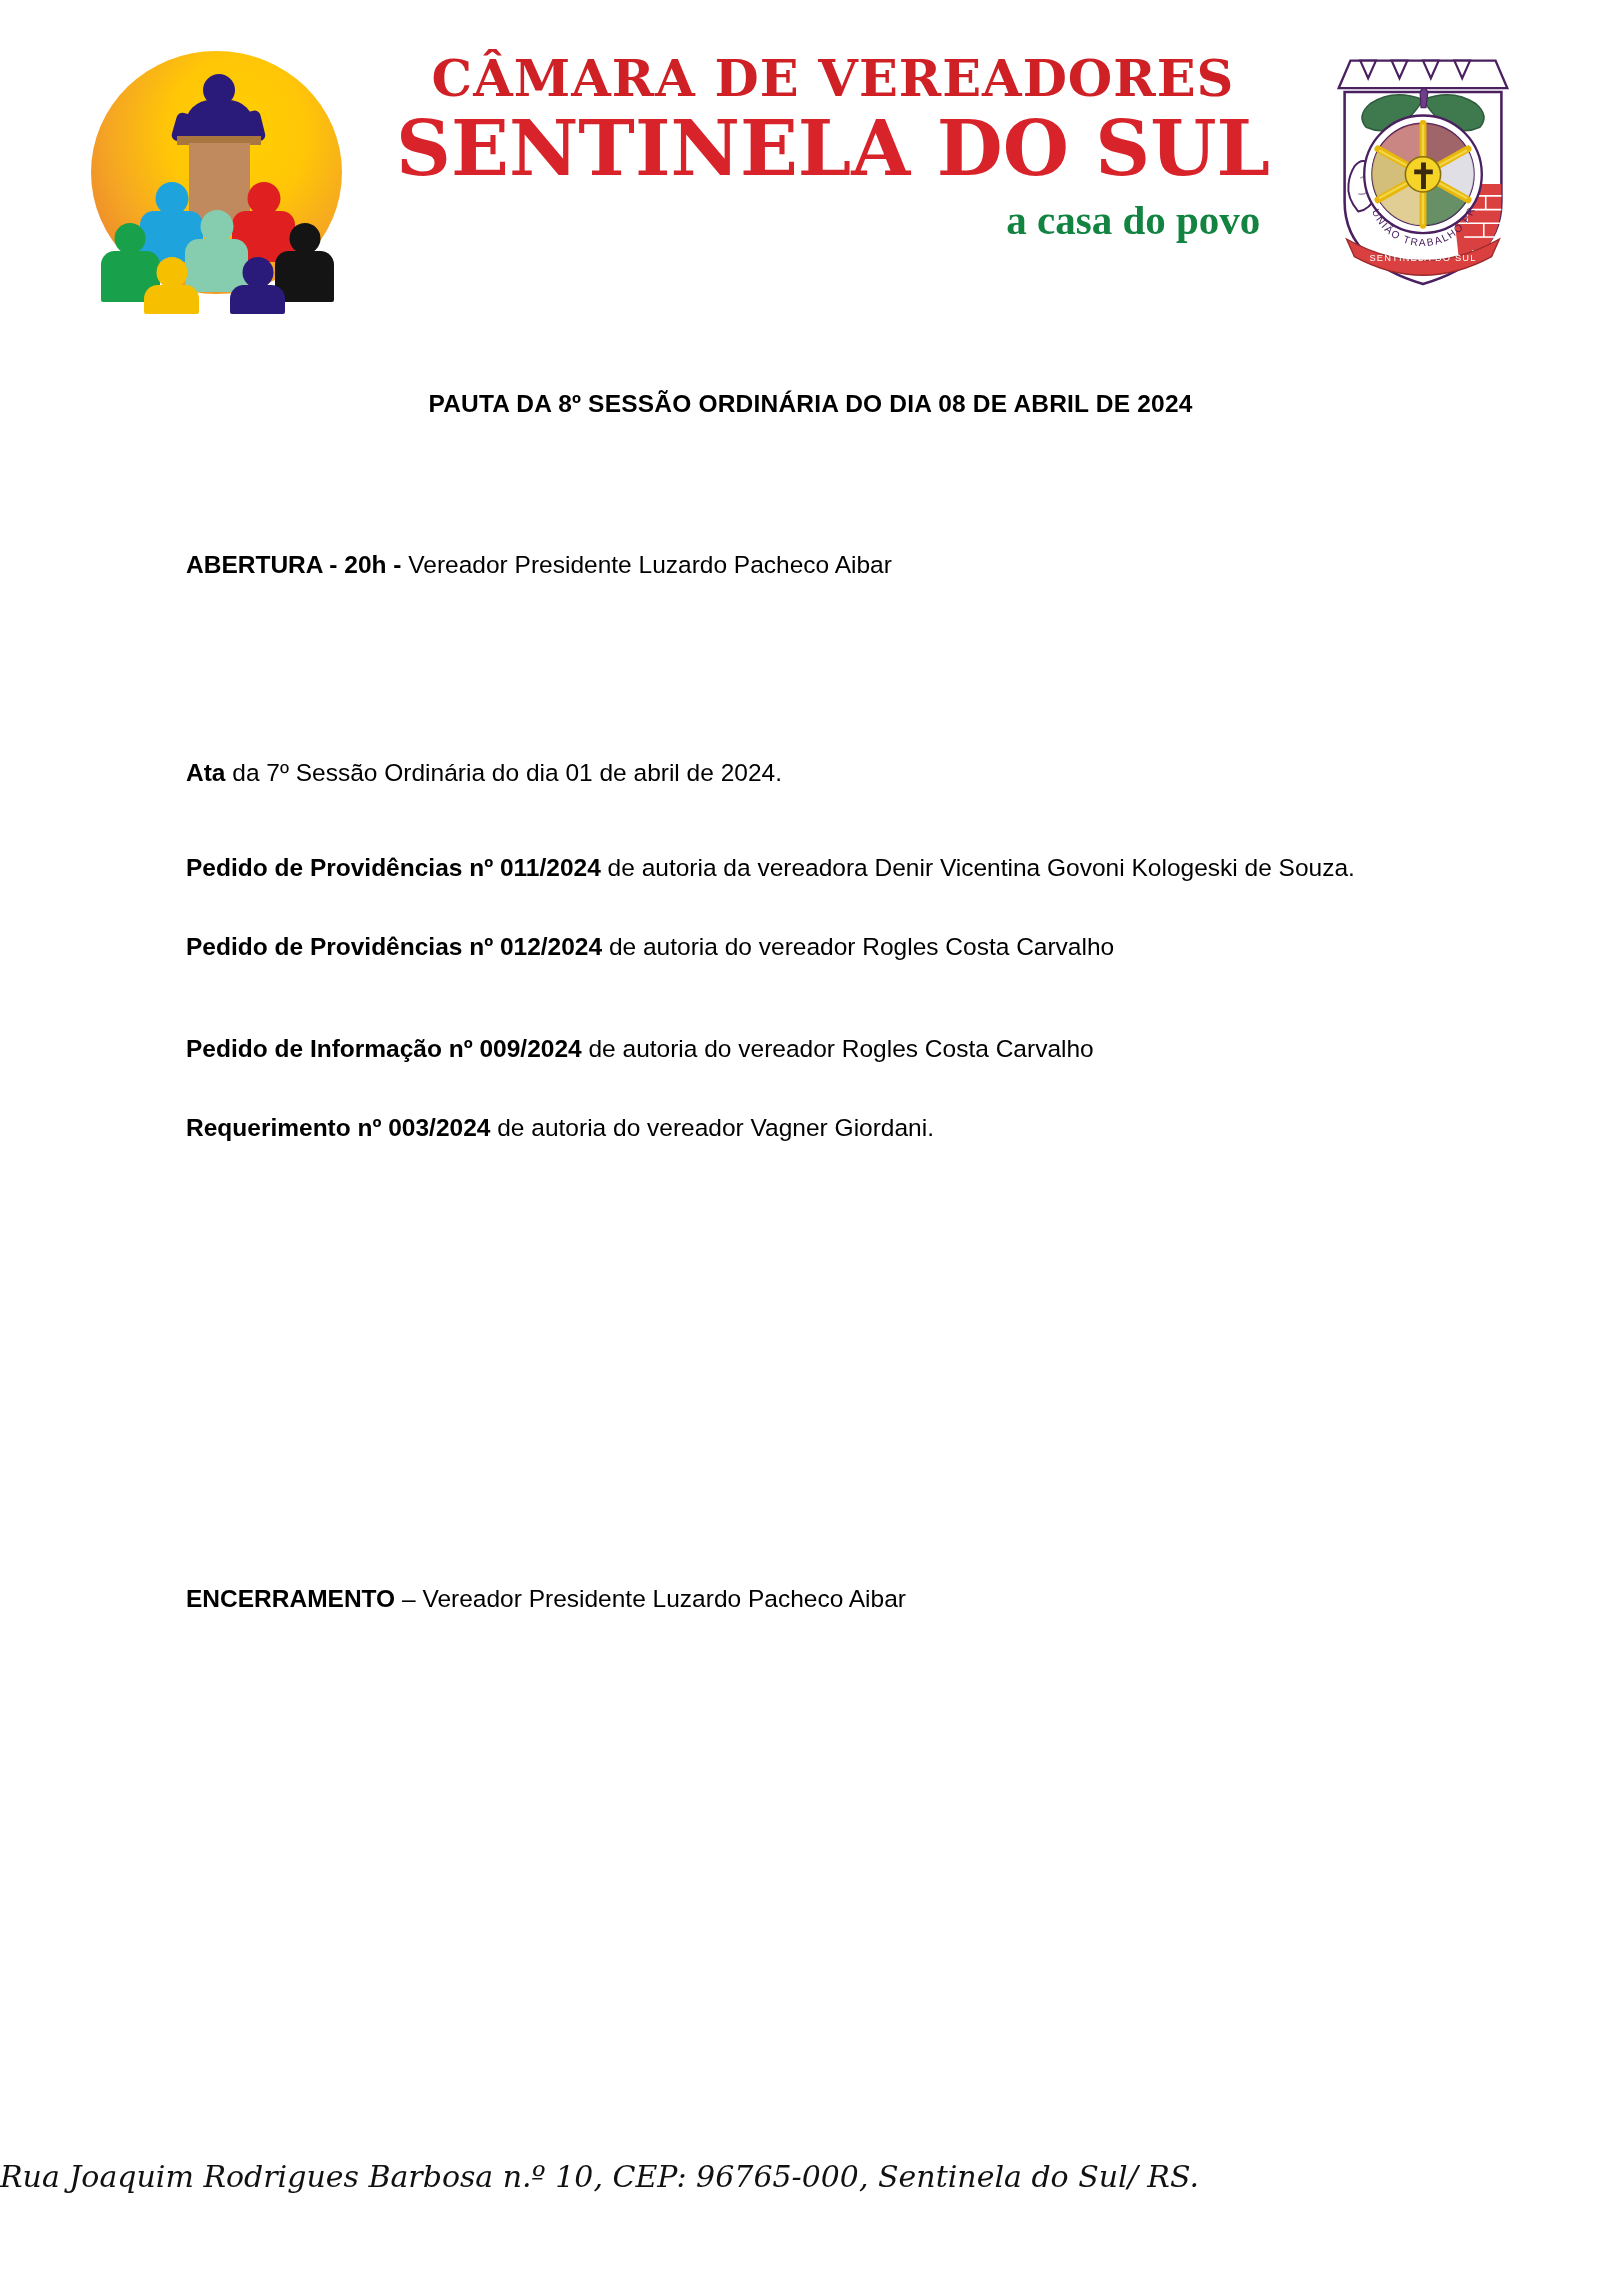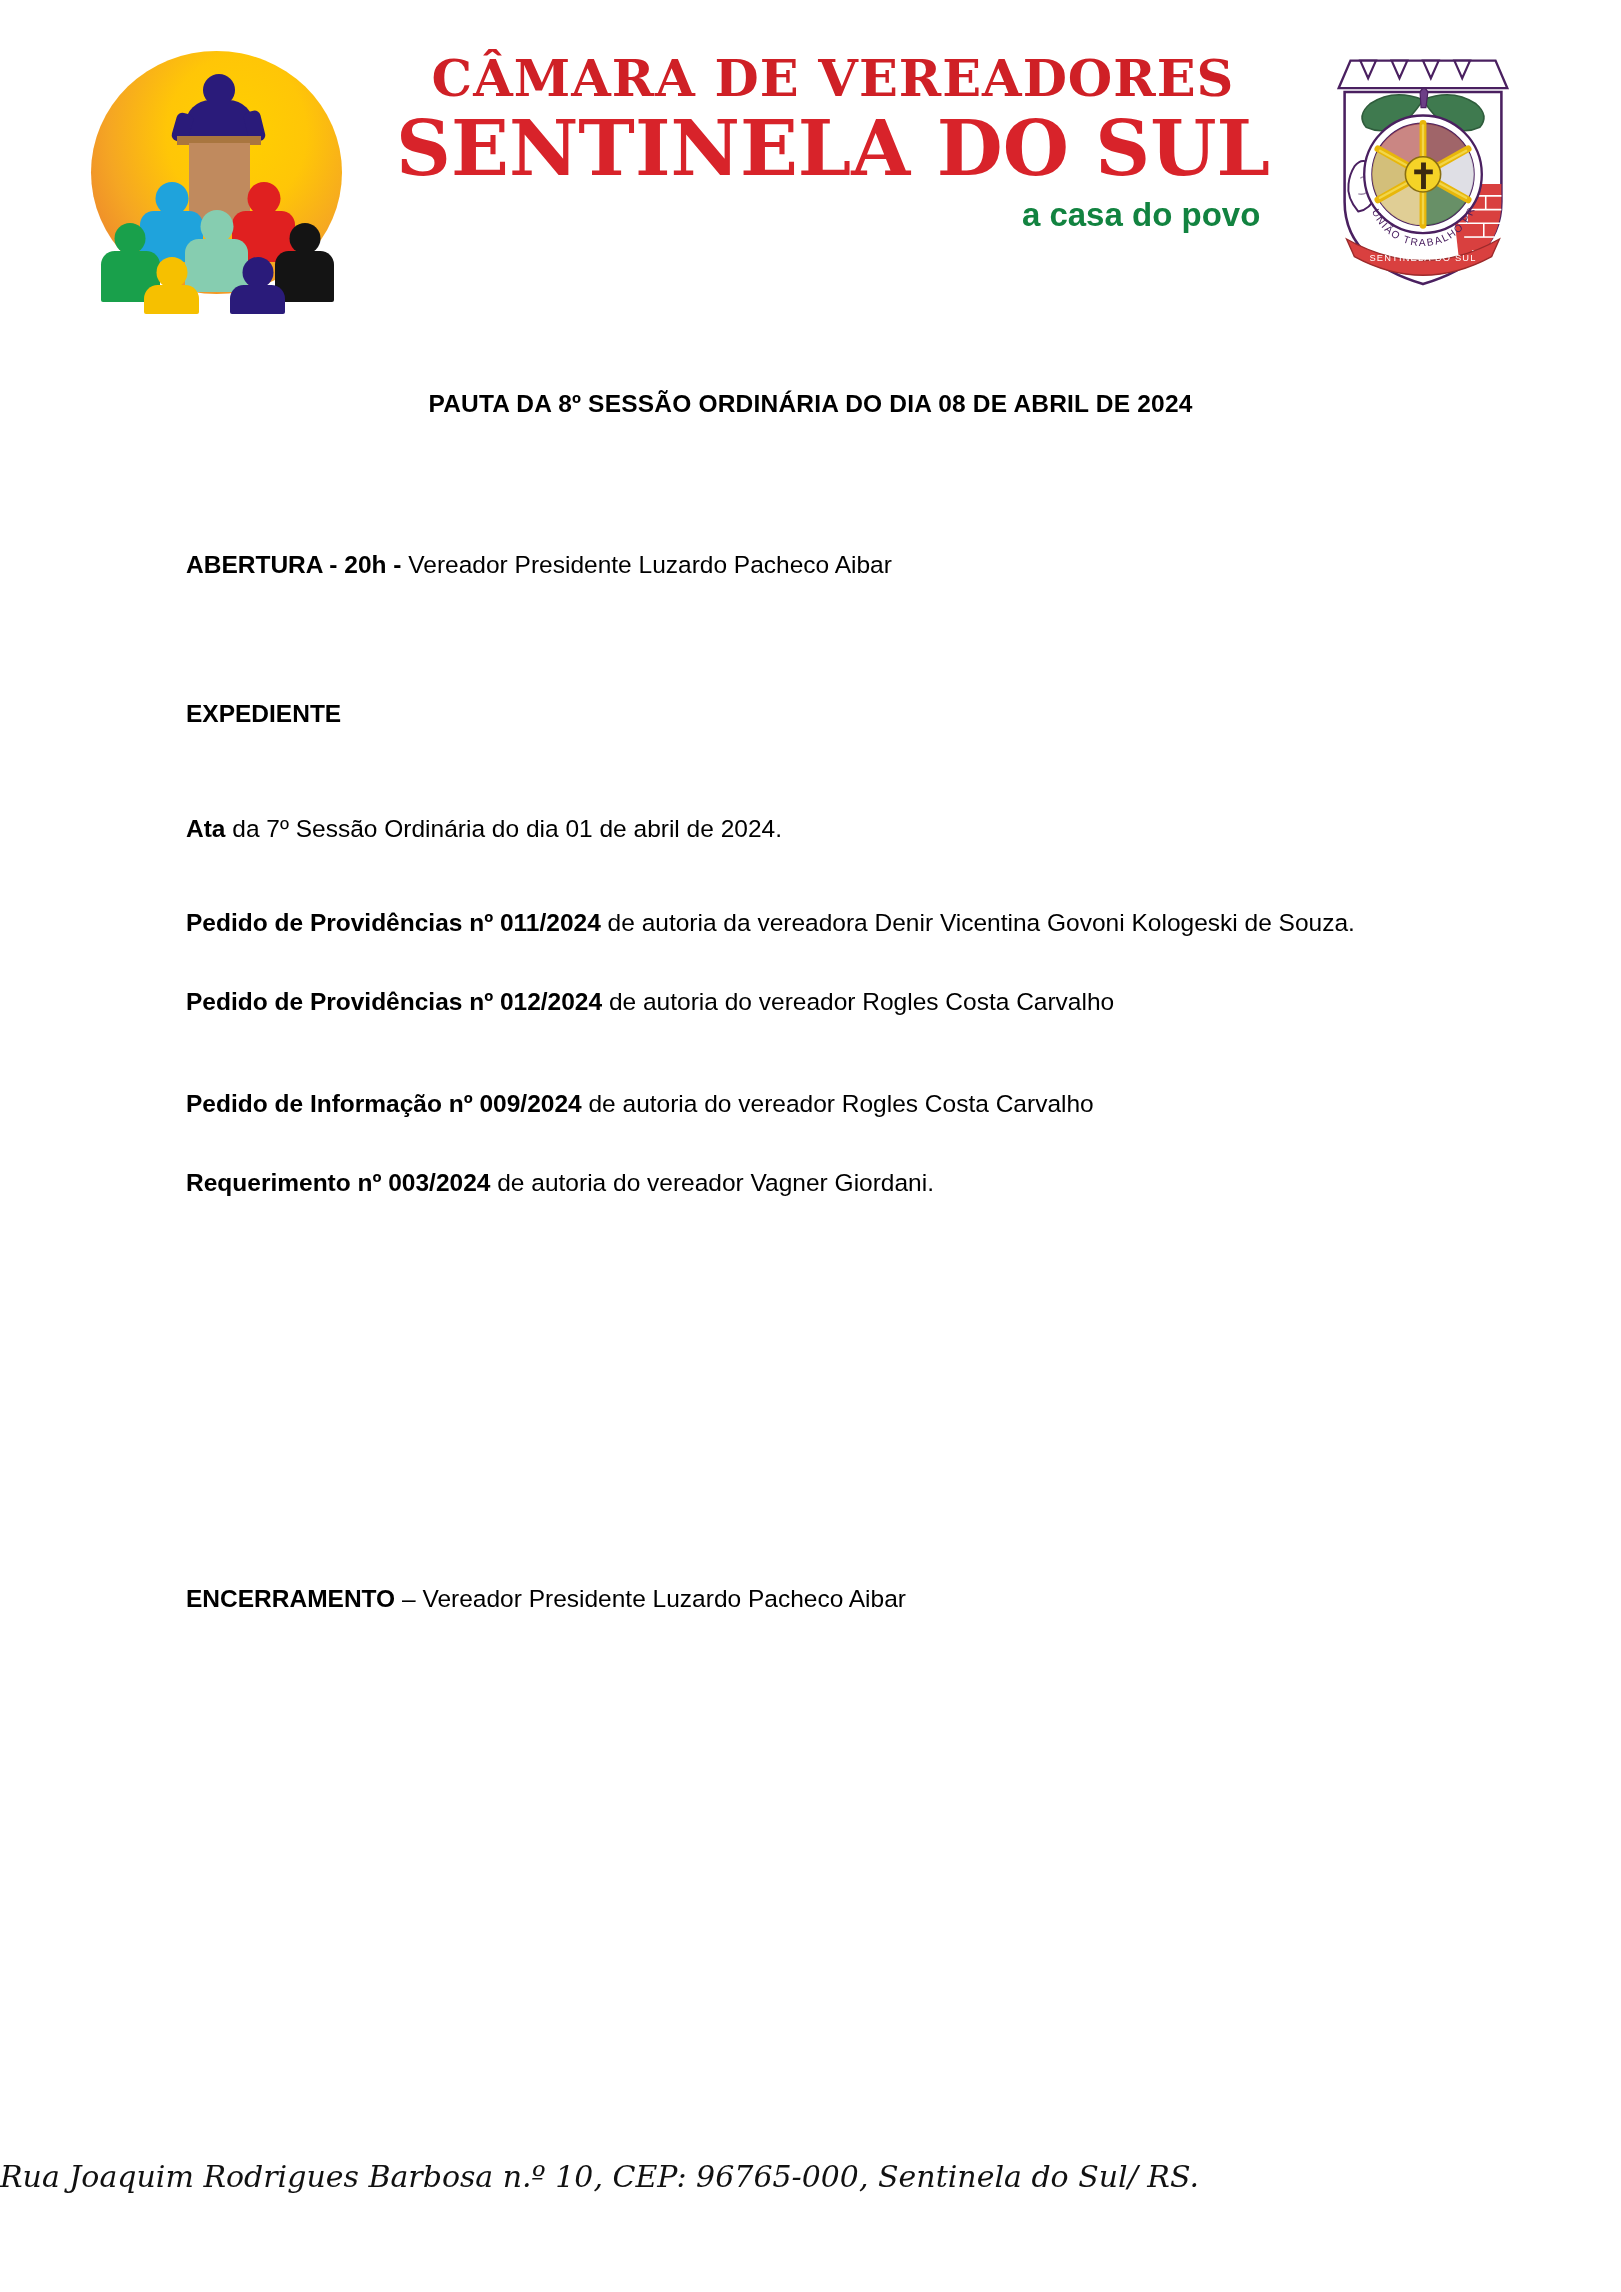--- a/index.html
+++ b/index.html
@@ -133,23 +133,23 @@
     font-family: "DejaVu Serif", serif;
     font-weight: bold;
     font-size: 76px;
     letter-spacing: 0px;
     color: #d8232a;
     line-height: 1.08;
     margin-top: 3.9px;
     white-space: nowrap;
   }
   .wm-line3 {
-    font-family: Liberation Sans, sans-serif;
+    font-family: Liberation Serif, serif;
     font-weight: bold;
-    font-size: 33px;
+    font-size: 41px;
     color: #128340;
     text-align: right;
     margin-top: 5.9px;
     padding-right: 13.7px;
     white-space: nowrap;
   }
 
   
   .coat {
     position: absolute;
@@ -334,23 +334,20 @@
 <div class="doc-title">PAUTA DA 8º SESSÃO ORDINÁRIA DO DIA 08 DE ABRIL DE 2024</div>
 
 <div class="content">
 
   <p class="para">
     <b>ABERTURA - 20h - </b><span>Vereador Presidente Luzardo Pacheco Aibar</span>
   </p>
 
   <div class="gap-xl"></div>
 
-  <p class="para">
-    <b>EXPEDIENTE</b>
-  </p>
 
   <div class="gap-lg"></div>
 
   <p class="para">
     <b>Ata</b><span> da 7º Sessão Ordinária do dia 01 de abril de 2024.</span>
   </p>
 
   <div class="gap-md"></div>
 
   <p class="para just">

